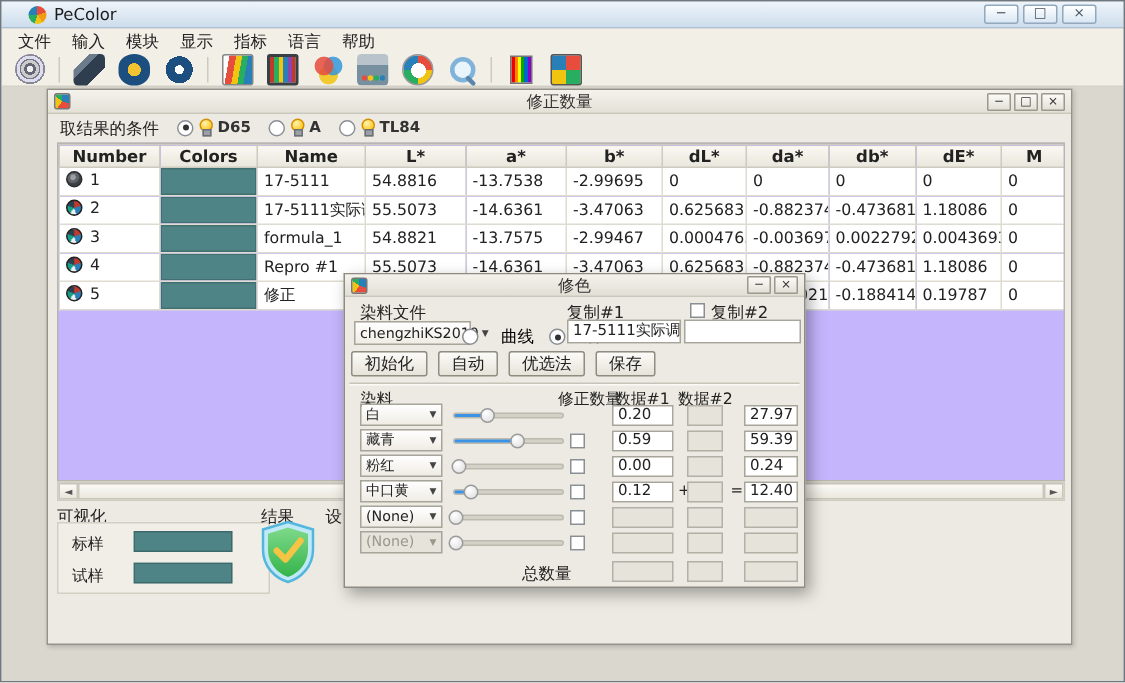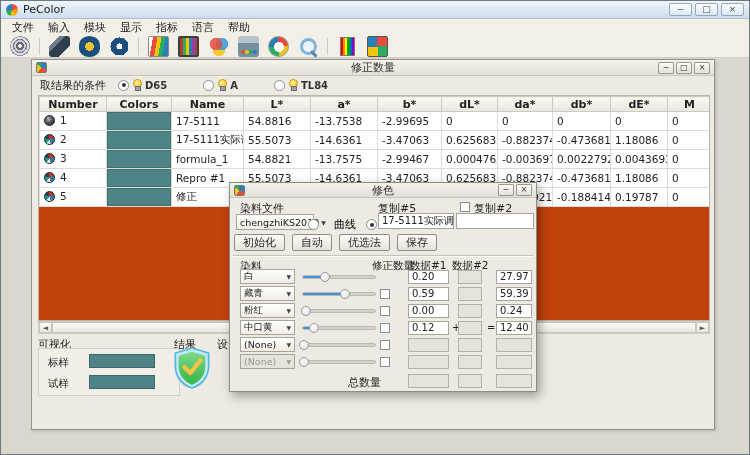--- a/index.html
+++ b/index.html
@@ -1,20 +1,20 @@
 <!DOCTYPE html>
 <html><head>
 <meta charset="utf-8">
 <style>
   html,body{margin:0;padding:0;background:#fff;font-family:"DejaVu Sans","Liberation Sans",sans-serif;}
   *{box-sizing:border-box;}
   #app{position:relative;width:750px;height:455px;border:1px solid #6e7881;background:#dad7ce;overflow:hidden;}
 
   
-  .titlebar{position:absolute;left:0;top:0;width:100%;height:18px;background:linear-gradient(#eff5fb,#cdddec);border-bottom:1px solid #adbfd1;display:flex;align-items:center;padding:0 5px;}
+  .titlebar{position:absolute;left:0;top:0;width:100%;height:18px;background:linear-gradient(#eff5fb,#cdddec);border-bottom:1px solid #adbfd1;display:flex;align-items:center;padding:0 18px;}
   .appicon{width:12px;height:12px;border-radius:50%;background:conic-gradient(#e74c3c 0 20%,#f39c12 20% 40%,#f1c40f 40% 55%,#27ae60 55% 75%,#2980b9 75% 100%);flex:0 0 auto;}
   .wtitle{font-size:11px;color:#1b1b1b;margin-left:5px;}
   .winbtns{margin-left:auto;display:flex;gap:3px;}
   .wbtn{width:23px;height:13px;border:1px solid #92a8bd;border-radius:2px;background:linear-gradient(#ffffff,#d9e7f3);font-size:9px;line-height:11px;text-align:center;color:#44515e;}
 
   
   .menubar{position:absolute;left:0;top:18px;width:100%;height:17px;background:#f2efe7;display:flex;align-items:center;padding:0 4px;}
   .menu-item{font-size:11px;color:#222;padding:1px 7px;}
   .toolbar{position:absolute;left:0;top:35px;width:100%;height:22px;background:#f2efe7;border-bottom:1px solid #d5d2c8;display:flex;align-items:center;padding:0 6px;gap:4px;}
   .tbtn{width:26px;height:21px;display:flex;align-items:center;justify-content:center;}
@@ -39,31 +39,31 @@
 
   
   .qcwin{position:absolute;left:30px;top:1px;width:684px;height:371px;background:#eceae2;border:1px solid #95928a;box-shadow:1px 1px 3px rgba(0,0,0,.18);}
   .qtitle{position:relative;height:16px;background:linear-gradient(#f4f2ec,#e4e1d7);border-bottom:1px solid #c9c6bc;display:flex;align-items:center;padding:0 4px;}
   .qtext{position:absolute;left:0;right:0;text-align:center;font-size:11px;color:#333;}
   .mini{width:11px;height:11px;border-radius:2px;border:1px solid #777;background:conic-gradient(#2980b9 0 30%,#e74c3c 30% 60%,#f1c40f 60% 85%,#27ae60 85% 100%);flex:0 0 auto;}
   .qbtns{margin-left:auto;display:flex;gap:2px;position:relative;z-index:1;}
   .qbtn{width:16px;height:12px;border:1px solid #9b988e;border-radius:1px;background:linear-gradient(#fcfbf8,#e3e0d7);font-size:8px;line-height:10px;text-align:center;color:#333;}
   .qcond{position:absolute;left:0;top:16px;width:100%;height:18px;display:flex;align-items:center;padding-left:8px;}
   .qcond-label{font-size:11px;color:#222;}
-  .rads{display:flex;margin-left:12px;gap:36px;align-items:center;justify-content:center;}
+  .rads{display:flex;margin-left:12px;gap:12px;align-items:center;justify-content:center;}
   .rad-wrap{display:flex;align-items:center;gap:3px;}
   .rad-label{font-size:10px;font-weight:bold;color:#333;}
   .radio{width:11px;height:11px;border-radius:50%;background:#fff;border:1px solid #8a8f94;display:inline-block;position:relative;flex:0 0 auto;}
   .radio.sel::after{content:"";position:absolute;left:2.5px;top:2.5px;width:4px;height:4px;border-radius:50%;background:#333;}
   .bulb{position:relative;width:10px;height:13px;display:inline-block;flex:0 0 auto;}
   .bulb::before{content:"";position:absolute;left:1px;top:0;width:7px;height:7px;border-radius:50%;background:radial-gradient(circle at 35% 30%,#fff3b0,#ffd23f 60%,#f0a500);border:1px solid #d49000;}
   .bulb::after{content:"";position:absolute;left:3px;bottom:1px;width:4px;height:3px;background:#9aa0a6;border:1px solid #6b7075;}
 
   
-  .tablewrap{position:absolute;left:6px;top:35px;width:672px;height:226px;background:#c2410c;border:1px solid #b8b5ab;overflow:hidden;}
+  .tablewrap{position:absolute;left:6px;top:35px;width:672px;height:226px;background:#c4b5fd;border:1px solid #b8b5ab;overflow:hidden;}
   table.qtable{border-collapse:collapse;table-layout:fixed;width:672px;}
   .qtable th{background:linear-gradient(#faf8f2,#e9e6dc);border:1px solid #cdcabf;font-size:11px;color:#222;font-weight:700;height:15px;padding:0 2px;overflow:hidden;white-space:nowrap;}
   .qtable td{border:1px solid #dedbd1;height:18px;font-size:10.5px;color:#222;padding:0 4px;overflow:hidden;white-space:nowrap;background:#fff;}
   td.cell-colors{padding:0;}
   .swatch{width:100%;height:18px;box-shadow:inset 0 0 0 1px rgba(0,0,0,.15);}
   .numwrap{display:inline-flex;align-items:center;gap:5px;}
   .ric-standard{width:11px;height:11px;border-radius:50%;background:radial-gradient(circle at 40% 35%,#9aa0a6 0 2px,#5f6368 2px 4px,#3c4043 4px 6px);border:1px solid #2b2e31;display:inline-block;}
   .ric-trial{width:11px;height:11px;border-radius:50%;background:conic-gradient(#c0392b 0 20%,#2980b9 20% 45%,#ecf0f1 45% 60%,#16a085 60% 80%,#2c3e50 80% 100%);border:1px solid #222;display:inline-block;}
 
   
@@ -395,21 +395,21 @@
         <span class="modes" id="modes">
             <span class="rad-wrap">
               <span class="radio"></span>
               <span style="font-size: 11px; margin-left: 12px;">曲线</span>
             </span>
             <span class="rad-wrap">
               <span class="radio sel"></span>
               <span style="font-size: 11px;">全样</span>
             </span>
           </span>
-        <span class="lbl" style="left:148px;top:3px;">复制#5</span>
+        <span class="lbl" style="left:148px;top:3px;">复制#1</span>
         <div class="tbox copy1-in">17-5111实际调配</div>
         <span class="cb copy2-cb"></span>
         <span class="lbl" style="left:244px;top:3px;">复制#2</span>
         <div class="tbox copy2-in"></div>
         <div class="btnrow" id="dbuttons">
             <span class="btn">初始化</span>
             <span class="btn">自动</span>
             <span class="btn">优选法</span>
             <span class="btn">保存</span>
           </div>

